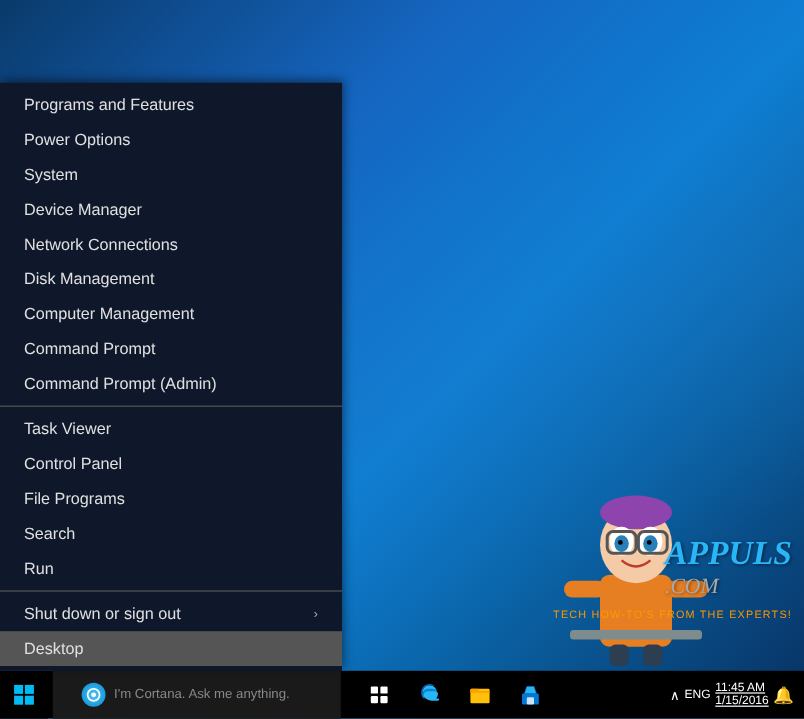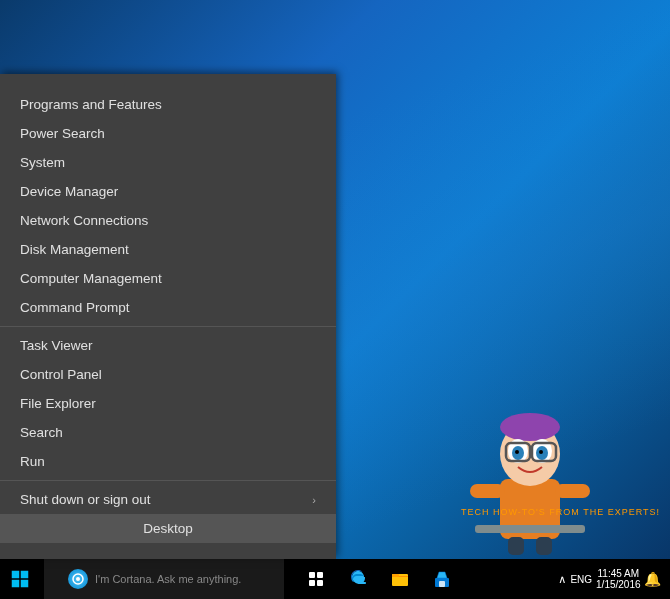--- a/index.html
+++ b/index.html
@@ -113,42 +113,41 @@
       gap: 4px;
       color: white;
       font-size: 11px;
     }
 
     
     .context-menu {
       position: absolute;
       bottom: 40px;
       left: 0;
-      width: 336px;
-      background: #404040;
+      width: 285px;
+      background: #0f172a;
       color: #e0e0e0;
       z-index: 20;
-      padding: 16px 0;
+      padding: 4px 0;
       box-shadow: 2px -2px 8px rgba(0,0,0,0.5);
     }
 
     .menu-item {
       display: flex;
       align-items: center;
       justify-content: space-between;
       padding: 7px 20px 7px 20px;
       cursor: pointer;
       font-size: 13.5px;
       color: #e0e0e0;
       white-space: nowrap;
     }
 
     .menu-item.active {
       background: #555;
-      justify-content: center;
     }
 
     .menu-divider {
       height: 1px;
       background: #555;
       margin: 4px 0;
     }
 
     .menu-item-arrow {
       font-size: 11px;
@@ -238,57 +237,63 @@
       <rect x="0" y="85" width="35" height="14" rx="7" fill="#e67e22"></rect>
       <rect x="85" y="85" width="35" height="14" rx="7" fill="#e67e22"></rect>
 
       <rect x="5" y="126" width="110" height="8" rx="3" fill="#7f8c8d"></rect>
 
       <rect x="38" y="138" width="16" height="18" rx="5" fill="#2c3e50"></rect>
       <rect x="66" y="138" width="16" height="18" rx="5" fill="#2c3e50"></rect>
     </svg>
   </div>
 
+  <div class="appuals-logo">
+    APPULS<span class="appuals-dot-com">.COM</span>
+  </div>
   <div class="appuals-tagline">TECH HOW-TO'S FROM THE EXPERTS!</div>
 </div>
 
 <div class="context-menu" id="context-menu">
 <div class="menu-item">
       <span>Programs and Features</span>
     </div>
     <div class="menu-item">
-      <span>Power Search</span>
+      <span>Power Options</span>
     </div>
     <div class="menu-item">
       <span>System</span>
     </div>
     <div class="menu-item">
       <span>Device Manager</span>
     </div>
     <div class="menu-item">
       <span>Network Connections</span>
     </div>
     <div class="menu-item">
       <span>Disk Management</span>
     </div>
     <div class="menu-item">
       <span>Computer Management</span>
     </div>
     <div class="menu-item">
       <span>Command Prompt</span>
     </div>
+    <div class="menu-item">
+      <span>Command Prompt (Admin)</span>
+    </div>
     <div class="menu-divider"></div>
     <div class="menu-item">
       <span>Task Viewer</span>
     </div>
     <div class="menu-item">
       <span>Control Panel</span>
     </div>
     <div class="menu-item">
-      <span>File Explorer</span>
+      <span>File Programs</span>
     </div>
     <div class="menu-item">
       <span>Search</span>
     </div>
     <div class="menu-item">
       <span>Run</span>
     </div>
     <div class="menu-divider"></div>
     <div class="menu-item">
       <span>Shut down or sign out</span>
@@ -347,16 +352,16 @@
         <rect x="2" y="8" width="14" height="9" rx="1" fill="#0078d4"></rect>
         <path d="M4 8 L6 2 L12 2 L14 8 Z" fill="#29b6f6" stroke="#0078d4" stroke-width="0.5"></path>
         <rect x="6" y="11" width="6" height="6" rx="1" fill="white" opacity="0.8"></rect>
       </svg>
     </div>
   </div>
 
   <div class="taskbar-right">
     <span>∧</span>
     <span style="font-size:10px;">ENG</span>
-    <span style="font-size:10px; text-align:center;">11:45 AM<br>1/15/2016</span>
+    <span style="font-size:10px; text-align:left;text-decoration:underline;">11:45 AM<br>1/15/2016</span>
     <span style="font-size:14px;">🔔</span>
   </div>
 </div>
 
 </body></html>

